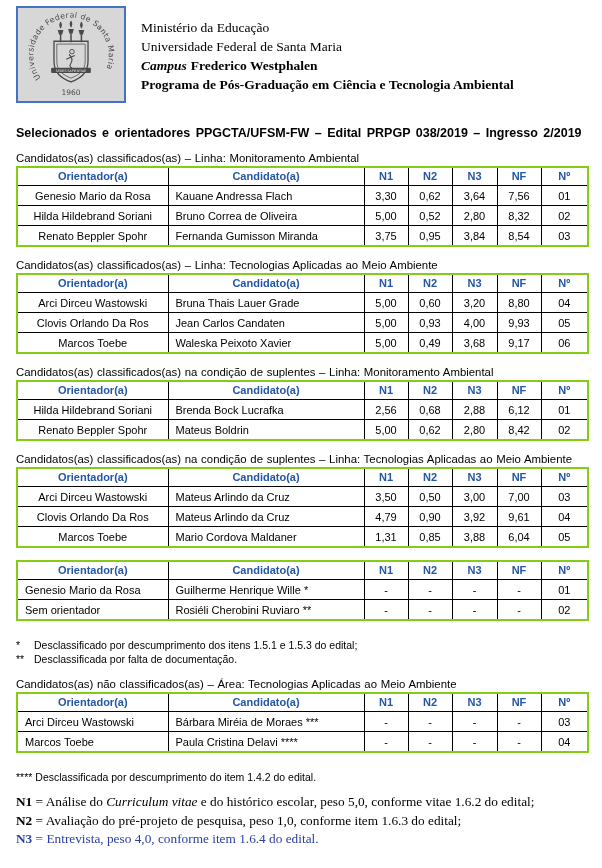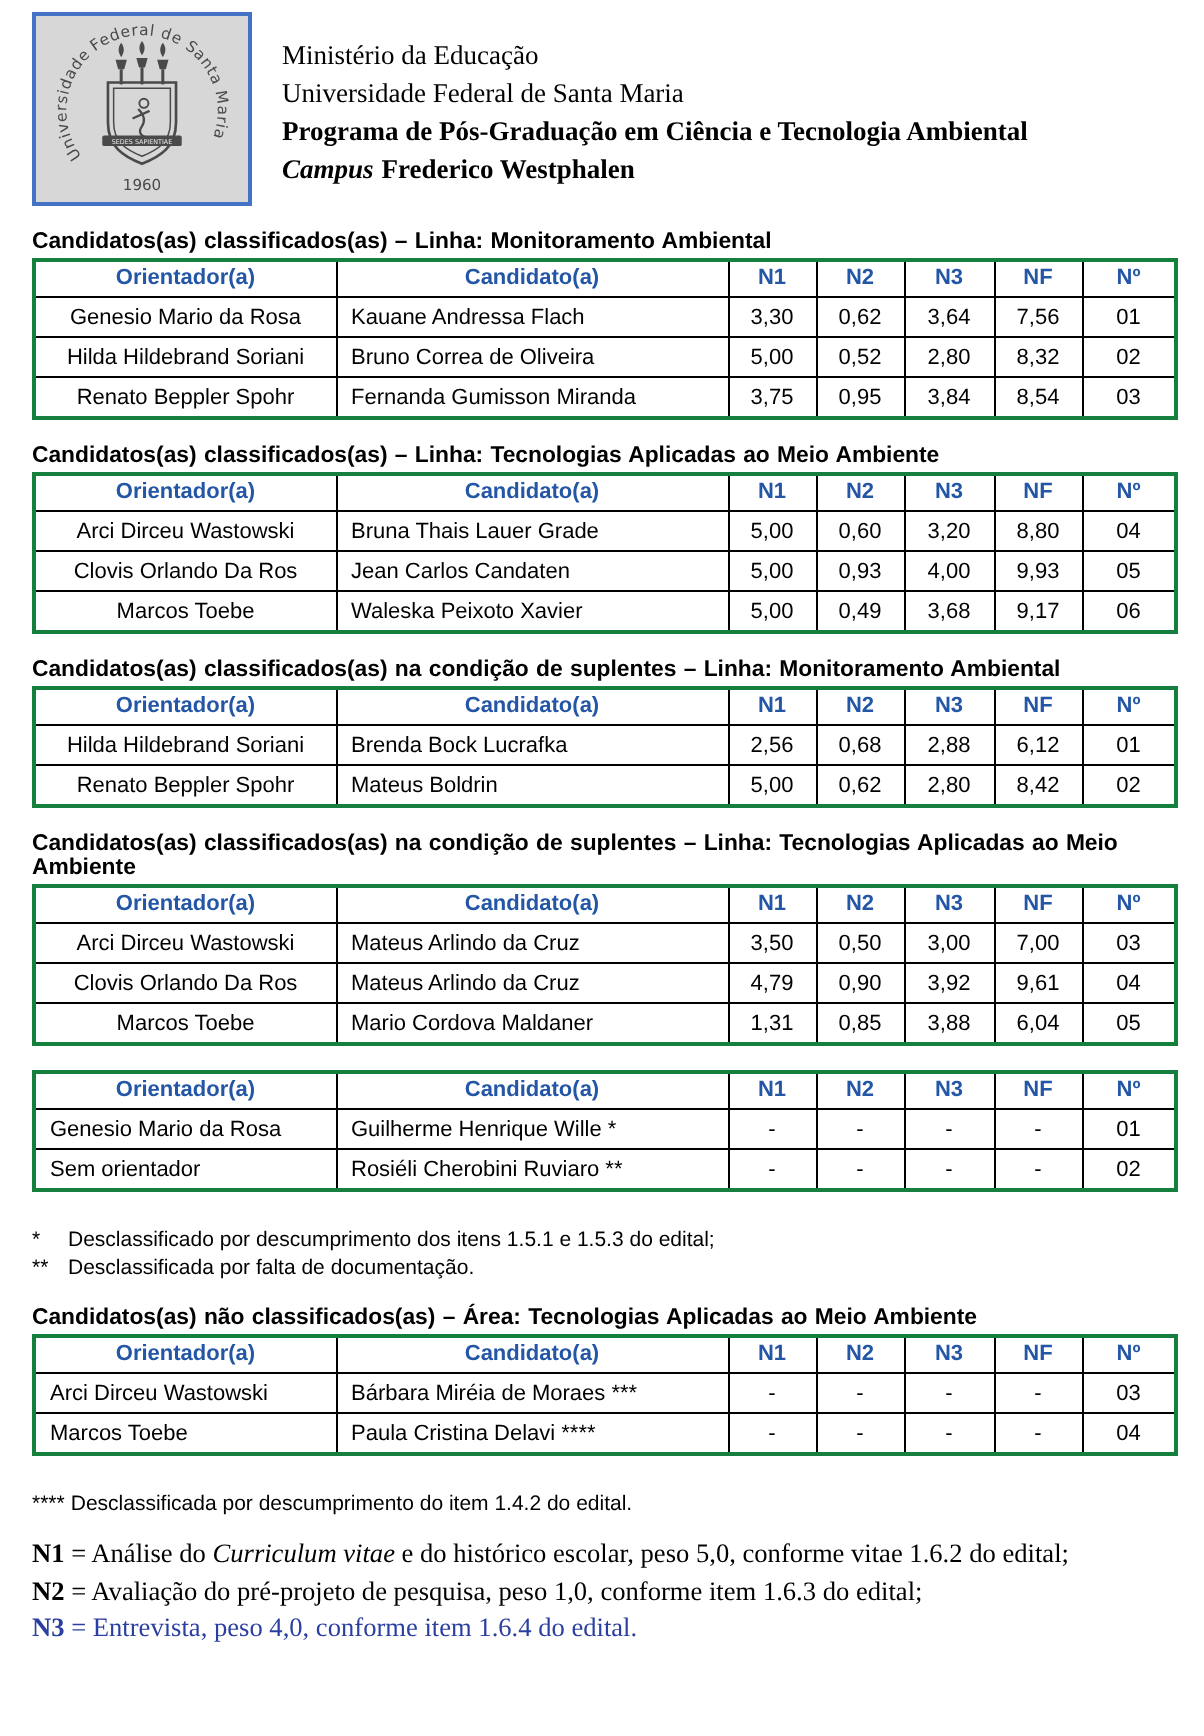--- a/index.html
+++ b/index.html
@@ -38,24 +38,24 @@
   .seal-text{fill:var(--seal);font-family:"DejaVu Sans",sans-serif;}
 
   
   .title{
     margin-top:23px;
     font-size:12.5px;font-weight:bold;word-spacing:2px;
   }
 
   
   .sec{margin-top:12px;}
-  .sec-h{font-size:11.4px;font-weight:bold;margin-bottom:2px;word-spacing:0.5px;}
+  .sec-h{font-size:11.4px;font-weight:normal;margin-bottom:2px;word-spacing:0.5px;}
   table.grid{
     width:571px;border-collapse:collapse;table-layout:fixed;
-    border:2px solid #15803d;
+    border:2px solid #84cc16;
   }
   .grid th,.grid td{border:1px solid #000;overflow:hidden;white-space:nowrap;}
   .grid th{
     color:var(--blue-head);font-size:11px;font-weight:bold;
     padding:2px 1px 3px;text-align:center;
   }
   .grid td{font-size:11px;padding:3.5px 3px;text-align:center;}
   .grid td.c1{text-align:left;padding-left:7px;}
   .grid td.c0.left{text-align:left;padding-left:7px;}
   .grid td.c6{font-weight:normal;}
@@ -110,25 +110,26 @@
         <g>
           <rect class="seal-fill" x="34" y="61" width="42" height="5.6" rx="1"></rect>
           <text x="55" y="65.4" font-size="3.4" text-anchor="middle" fill="#e9e9e9" font-family="DejaVu Sans, sans-serif">SEDES SAPIENTIAE</text>
         </g>
         <text class="seal-text" x="55" y="90" font-size="8" text-anchor="middle">1960</text>
       </svg>
     </div>
     <div class="org">
       <div class="org-line">Ministério da Educação</div>
       <div class="org-line">Universidade Federal de Santa Maria</div>
+      <div class="org-line bold"><i>Campus</i><span>Frederico Westphalen</span></div>
       <div class="org-line bold">Programa de Pós-Graduação em Ciência e Tecnologia Ambiental</div>
-      <div class="org-line bold"><i>Campus</i><span>Frederico Westphalen</span></div>
     </div>
   </div>
 
+  <h1 class="title">Selecionados e orientadores PPGCTA/UFSM-FW – Edital PRPGP 038/2019 – Ingresso 2/2019</h1>
 
   <div id="sections">
   <section class="sec">
     <h2 class="sec-h">Candidatos(as) classificados(as) – Linha: Monitoramento Ambiental</h2>
     <table class="grid">
       <colgroup>
         <col style="width:151px">
             <col style="width:196px">
             <col style="width:44px">
         <col style="width:44px">

